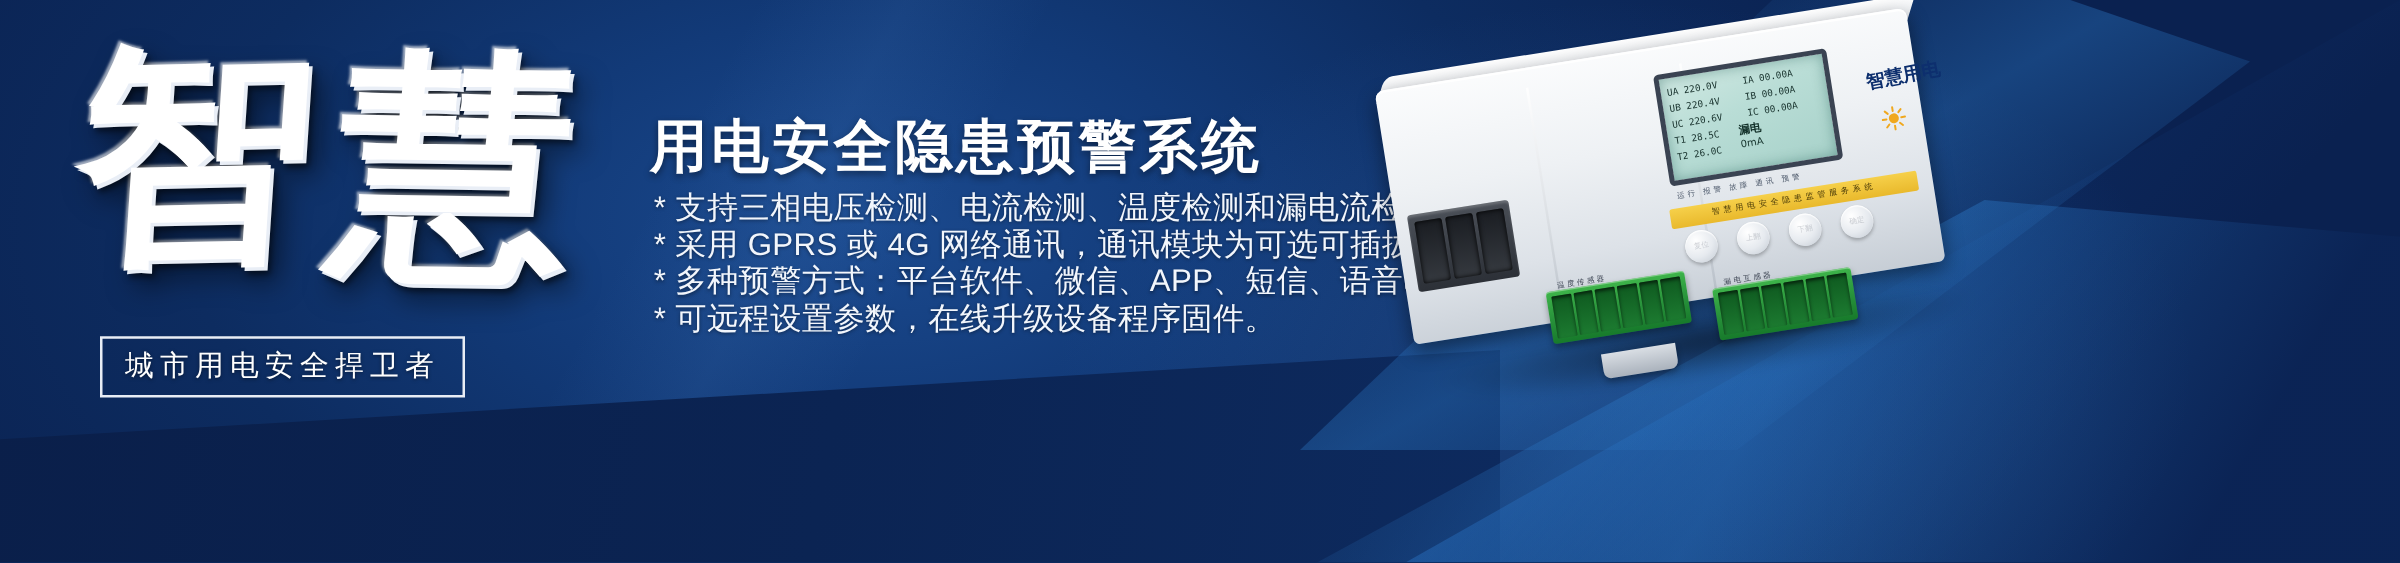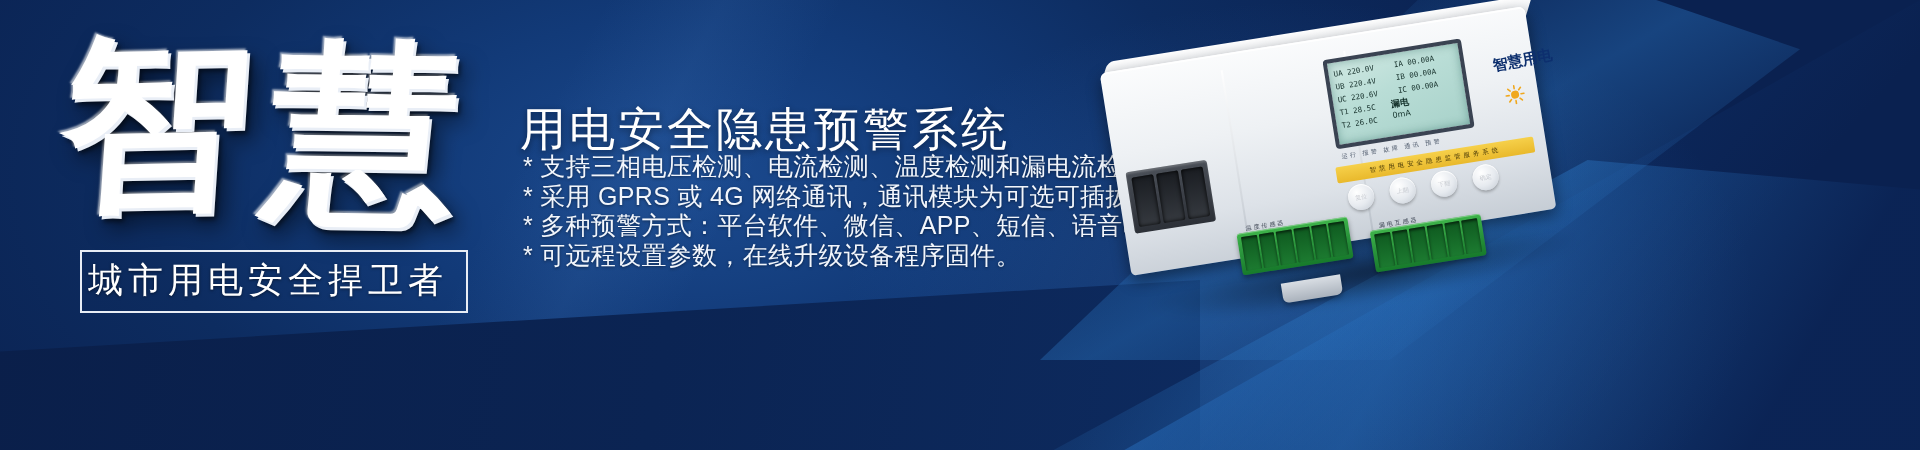--- a/index.html
+++ b/index.html
@@ -62,33 +62,33 @@
        3px 3px 0 #e9eef6,
        5px 6px 5px rgba(0,0,0,.55),
        10px 12px 22px rgba(0,0,0,.55),
       -2px -2px 2px rgba(255,255,255,.65);
     transform:skewX(-5deg) rotate(-1.2deg);
   }
   .calli .c2 { display:inline-block; transform:translateY(14px) rotate(2deg); }
 
   
   .badge {
-    position:absolute; left:80px; top:250px;
-    padding:9px 18px 11px 6px;
+    position:absolute; left:80px; top:269px;
+    padding:9px 18px 11px 18px;
     border:2px solid #e8edf5;
     color:#ffffff;
-    font-size:35px; font-weight:400; letter-spacing:5px;
+    font-size:23px; font-weight:400; letter-spacing:5px;
     white-space:nowrap; line-height:1.1;
     text-shadow:0 1px 3px rgba(0,0,0,.5);
   }
 
   
   .headline {
-    position:absolute; left:520px; top:104px;
-    font-size:46px; font-weight:400; letter-spacing:3px;
+    position:absolute; left:520px; top:92px;
+    font-size:46px; font-weight:700; letter-spacing:3px;
     color:#ffffff; white-space:nowrap; line-height:1.1;
     text-shadow:0 2px 6px rgba(0,0,0,.45);
   }
   .bullets {
     position:absolute; left:523px; top:152px;
     color:#f2f6fc; font-size:25px; line-height:29.5px;
     white-space:nowrap; letter-spacing:.3px;
     text-shadow:0 1px 3px rgba(0,0,0,.45);
   }
   .bullets .li { display:block; }

